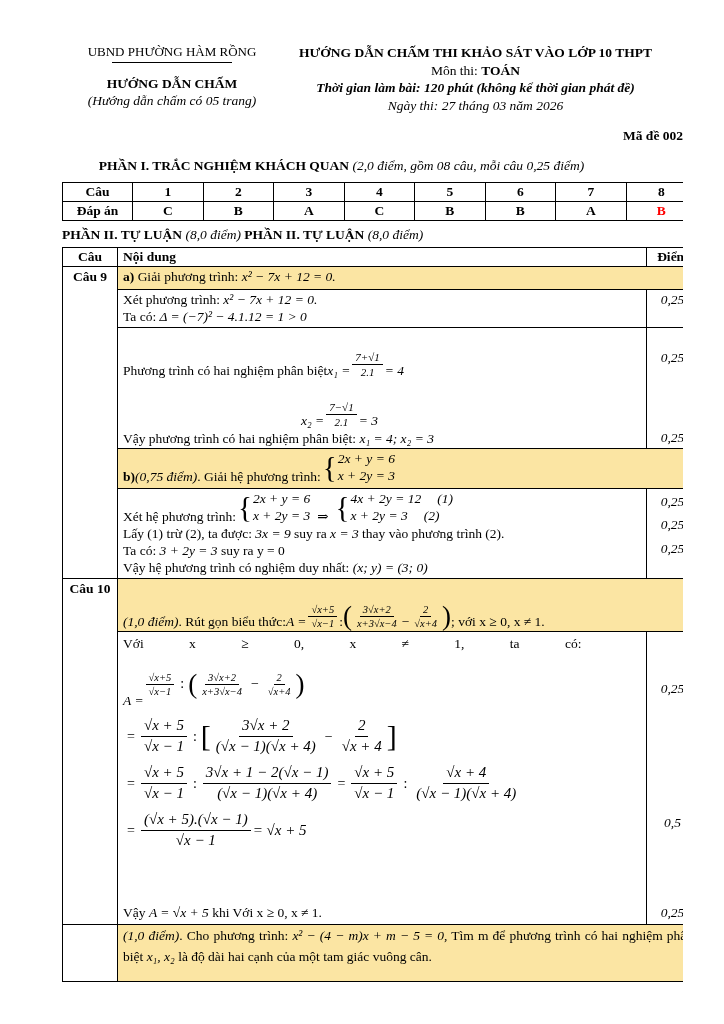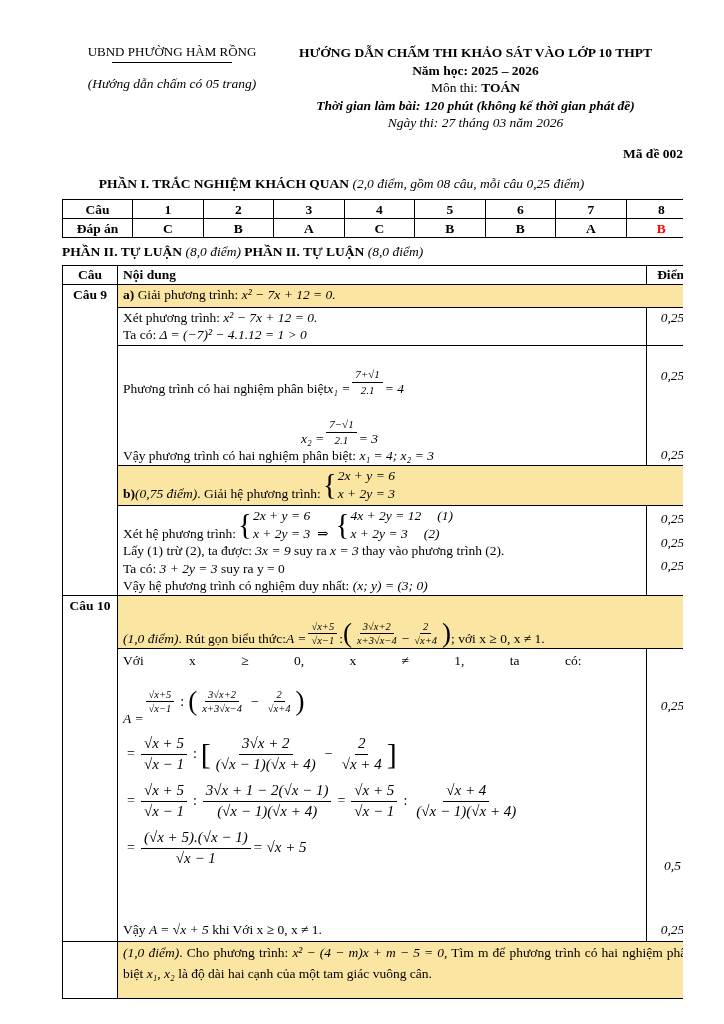--- a/index.html
+++ b/index.html
@@ -82,25 +82,25 @@
 </style>
 </head>
 <body>
 
 <div class="page">
 
   <div class="hdr">
     <div class="hdr-left">
       <div class="org">UBND PHƯỜNG HÀM RỒNG</div>
       <div class="uline"></div>
+      <div class="doc">HƯỚNG DẪN CHẤM</div>
       <div class="hnote">(Hướng dẫn chấm có 05 trang)</div>
     </div>
     <div class="hdr-right">
       <div class="rtitle">HƯỚNG DẪN CHẤM THI KHẢO SÁT VÀO LỚP 10 THPT</div>
-      <div class="ryear">Năm học: 2025 – 2026</div>
       <div><span>Môn thi: </span><span class="subj-b">TOÁN</span></div>
       <div class="rtime">Thời gian làm bài: 120 phút (không kể thời gian phát đề)</div>
       <div class="rdate">Ngày thi: 27 tháng 03 năm 2026</div>
     </div>
   </div>
   <div class="ma-de">Mã đề 002</div>
 
   <div class="p1-title">
     <span class="b">PHẦN I. TRẮC NGHIỆM KHÁCH QUAN </span><span class="i">(2,0 điểm, gồm 08 câu, mỗi câu 0,25 điểm)</span>
   </div>
@@ -347,21 +347,21 @@
                 </span>
             <span class="dispmath">= √x + 5</span>
           </div>
           <div class="l6-abs">
             <span>Vậy </span><span class="m">A = √x + 5</span><span> khi  Với x ≥ 0, x ≠ 1.</span>
           </div>
         </div>
       </td>
       <td class="pos-rel">
         <span class="abs" style="top:48px">0,25</span>
-        <span class="abs" style="top:208px">0,5</span>
+        <span class="abs" style="top:182px">0,5</span>
         <span class="abs" style="bottom:3px">0,25</span>
       </td>
     </tr>
 
     <tr>
       <td style="height:57px"></td>
       <td class="hl c11-text" colspan="2">
         <span class="i">(1,0 điểm)</span><span>. Cho phương trình: </span><span class="m">x² − (4 − m)x + m − 5 = 0</span><span>, Tìm m để phương trình có hai nghiệm phân biệt </span><span class="m">x₁, x₂</span><span> là độ dài hai cạnh của một tam giác vuông cân.</span>
       </td>
     </tr>

